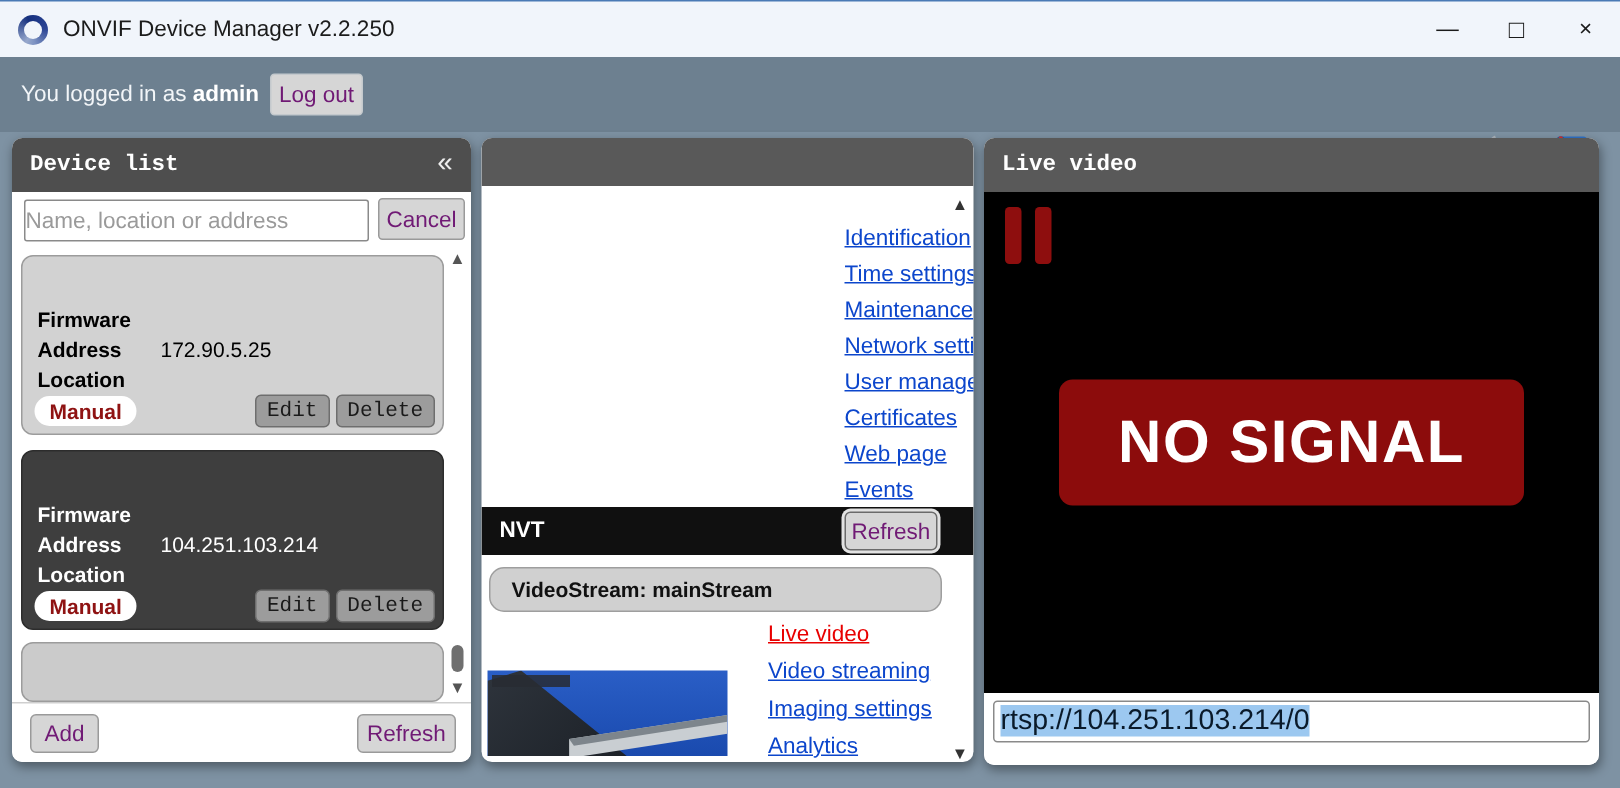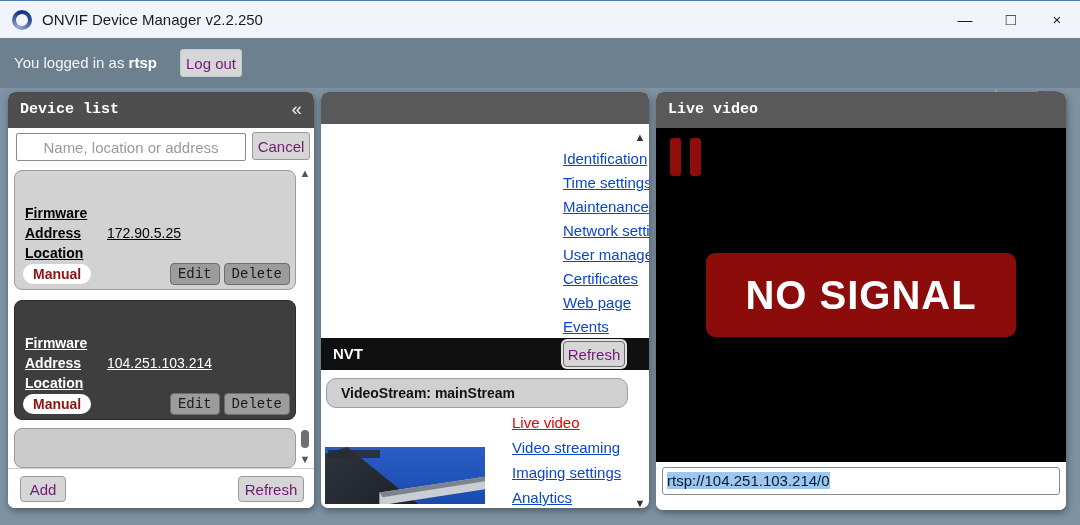--- a/index.html
+++ b/index.html
@@ -35,29 +35,29 @@
     box-shadow:1px 3px 7px rgba(0,0,0,.38); overflow:hidden; }
   .panel-header { position:absolute; left:0; top:0; width:100%; height:36px;
     color:#fff; font-size:15px; font-weight:bold; line-height:36px; padding-left:12px;font-family:Liberation Mono, monospace; }
 
   
   .device-panel { left:8px; width:306px; height:416px; }
   .device-panel .panel-header { background:#4e4e4e; }
   .collapse-btn { position:absolute; right:12px; top:0; font-weight:normal; font-size:18px; color:#eee; }
   .search-row { position:absolute; left:0; top:36px; width:100%; height:38px; background:#fff; }
   .search-input { position:absolute; left:8px; top:5px; width:230px; height:28px;
-    border:1px solid #8a8a8a; border-radius:2px; text-align:center; font-size:15px;
+    border:1px solid #8a8a8a; border-radius:2px; font-size:15px;
     font-family:inherit; color:#1d4ed8; }
   .search-input::placeholder { color:#9a9a9a; }
   .cancel-btn { position:absolute; left:244px; top:4px; width:58px; height:28px; }
   .dev-card { position:absolute; left:6px; width:282px; height:120px; border-radius:8px; }
   .dev-card.light { background:#d2d2d2; border:1px solid #9c9c9c; }
   .dev-card.dark  { background:#3e3e3e; border:1px solid #2c2c2c; color:#fff; }
   .dev-card .rows { position:absolute; left:10px; top:32px; font-size:14px; }
-  .dev-row { display:flex; height:20px; line-height:20px;text-decoration:underline; }
+  .dev-row { display:flex; height:20px; line-height:20px; }
   .dev-row .lbl { font-weight:bold; width:82px; }
   .manual-pill { position:absolute; left:8px; bottom:5px; background:#fff; color:#8f1313;
     font-weight:bold; font-size:14px; padding:2px 10px; border-radius:10px; }
   .card-btns { position:absolute; right:5px; bottom:4px; display:flex; gap:4px; }
   .mini-btn { background:#9c9c9c; border:1px solid #6e6e6e; border-radius:4px;
     font-size:14px; color:#1a1a1a; padding:2px 7px; font-family:Liberation Mono, monospace; }
   .list-footer { position:absolute; left:0; bottom:0; width:100%; height:40px; background:#fff;
     border-top:1px solid #cfcfcf; }
   .add-btn { position:absolute; left:12px; top:7px; width:46px; height:26px; border-radius:4px; }
   .refresh-btn { position:absolute; right:10px; top:7px; width:66px; height:26px; border-radius:4px; }
@@ -105,40 +105,40 @@
   .live-panel { left:656px; width:410px; height:418px; }
   .live-panel .panel-header { background:#595959; }
   .video-area { position:absolute; left:0; top:36px; width:100%; height:334px; background:#000; }
   .pause-icon { position:absolute; left:14px; top:10px; display:flex; gap:9px; }
   .pause-bar { width:11px; height:38px; background:#8e0e0e; border-radius:3px; }
   .no-signal { position:absolute; left:50px; top:125px; width:310px; height:84px;
     background:#8c0c0c; border-radius:9px; display:flex; align-items:center; justify-content:center; }
   .no-signal span { color:#fff; font-weight:bold; font-size:40px; letter-spacing:1px; }
   .url-row { position:absolute; left:0; bottom:0; width:100%; height:48px; background:#fff; }
   .url-input { position:absolute; left:6px; top:5px; width:398px; height:28px; background:#fff;
-    border:1px solid #8a8a8a; border-radius:3px; font-size:15px; line-height:26px; padding-left:4px; color:#0a1a2a; }
+    border:1px solid #8a8a8a; border-radius:3px; font-size:19px; line-height:26px; padding-left:4px; color:#0a1a2a; }
   .url-input .sel { background:#9cc8f0; }
 </style>
 </head>
 <body>
 
 <div class="titlebar">
   <div class="app-ring"></div>
   <div class="title-text">ONVIF Device Manager v2.2.250</div>
   <div class="win-controls">
     <div class="win-btn">—</div>
     <div class="win-btn max">□</div>
     <div class="win-btn">×</div>
   </div>
 </div>
 
 <div class="toolbar">
   <div class="login-text">
     <span>You logged in as</span>
-    <b>rtsp</b>
+    <b>admin</b>
   </div>
   <button class="btn logout-btn">Log out</button>
 
   <svg class="tool-icon manage" viewBox="0 0 28 28">
     <path d="M2 6 h9 l2 3 h13 v15 H2 Z" fill="#edaa3e" stroke="#c9871e" stroke-width="1"></path>
     <path d="M2 6 h9 l2 3 H2 Z" fill="#f6c76a"></path>
     <g stroke="#9a9a9a" stroke-width="2.6" fill="none">
       <path d="M18 10v3M18 21v3M11 17h3M22 17h3M13.2 12.2l2.1 2.1M20.7 19.7l2.1 2.1M22.8 12.2l-2.1 2.1M15.3 19.7l-2.1 2.1"></path>
     </g>
     <circle cx="18" cy="17" r="4.6" fill="#bdbdbd" stroke="#8c8c8c"></circle>

